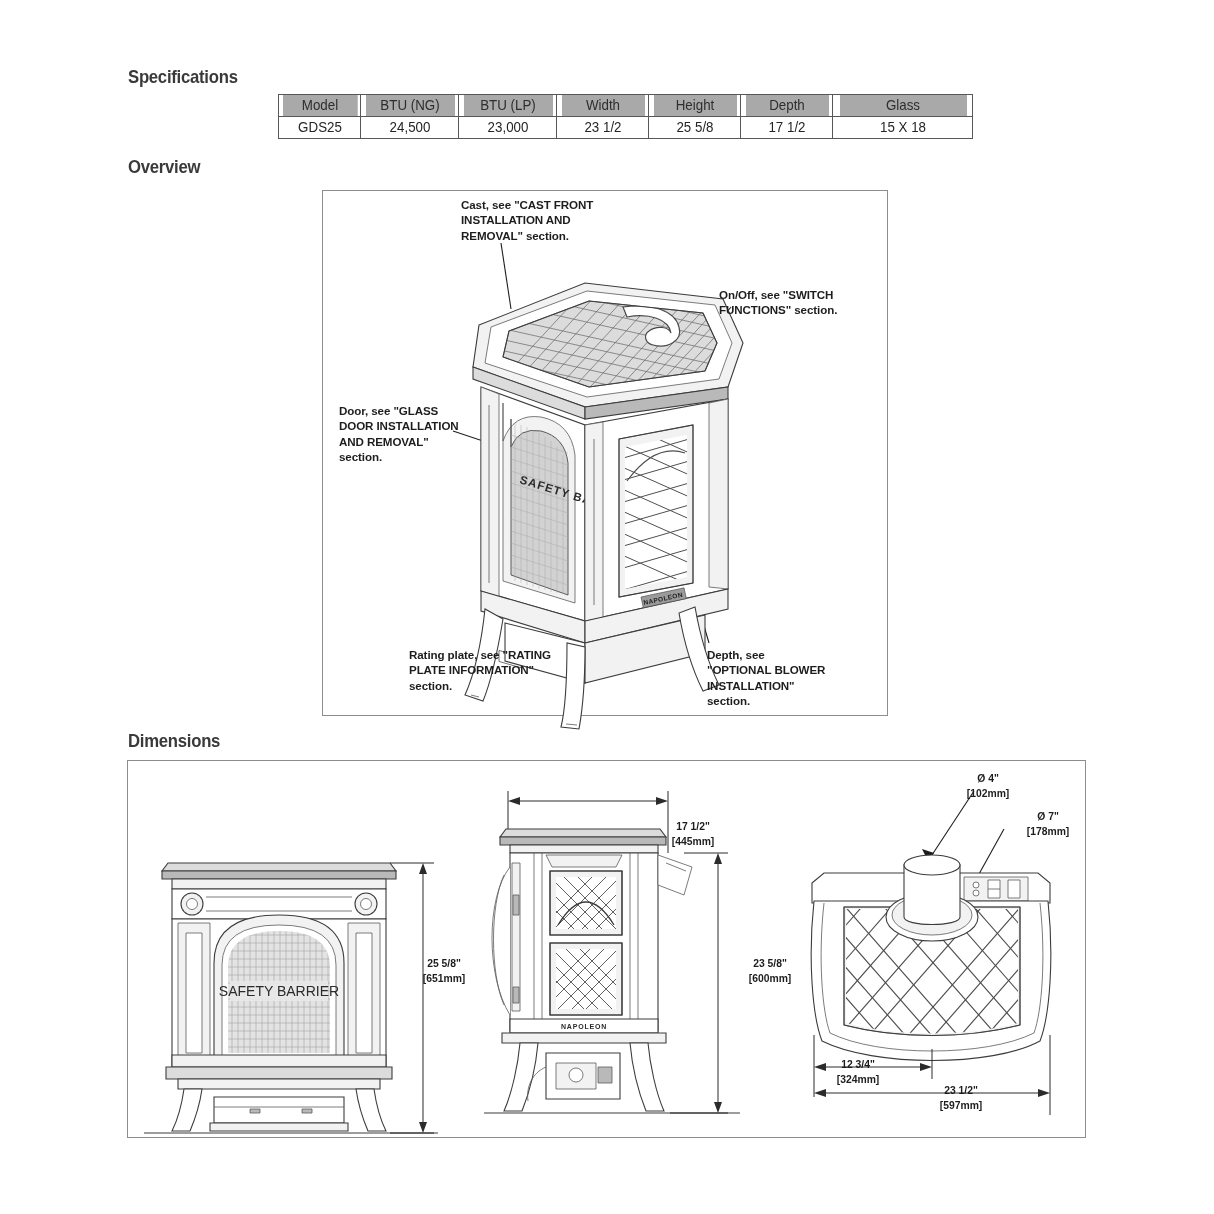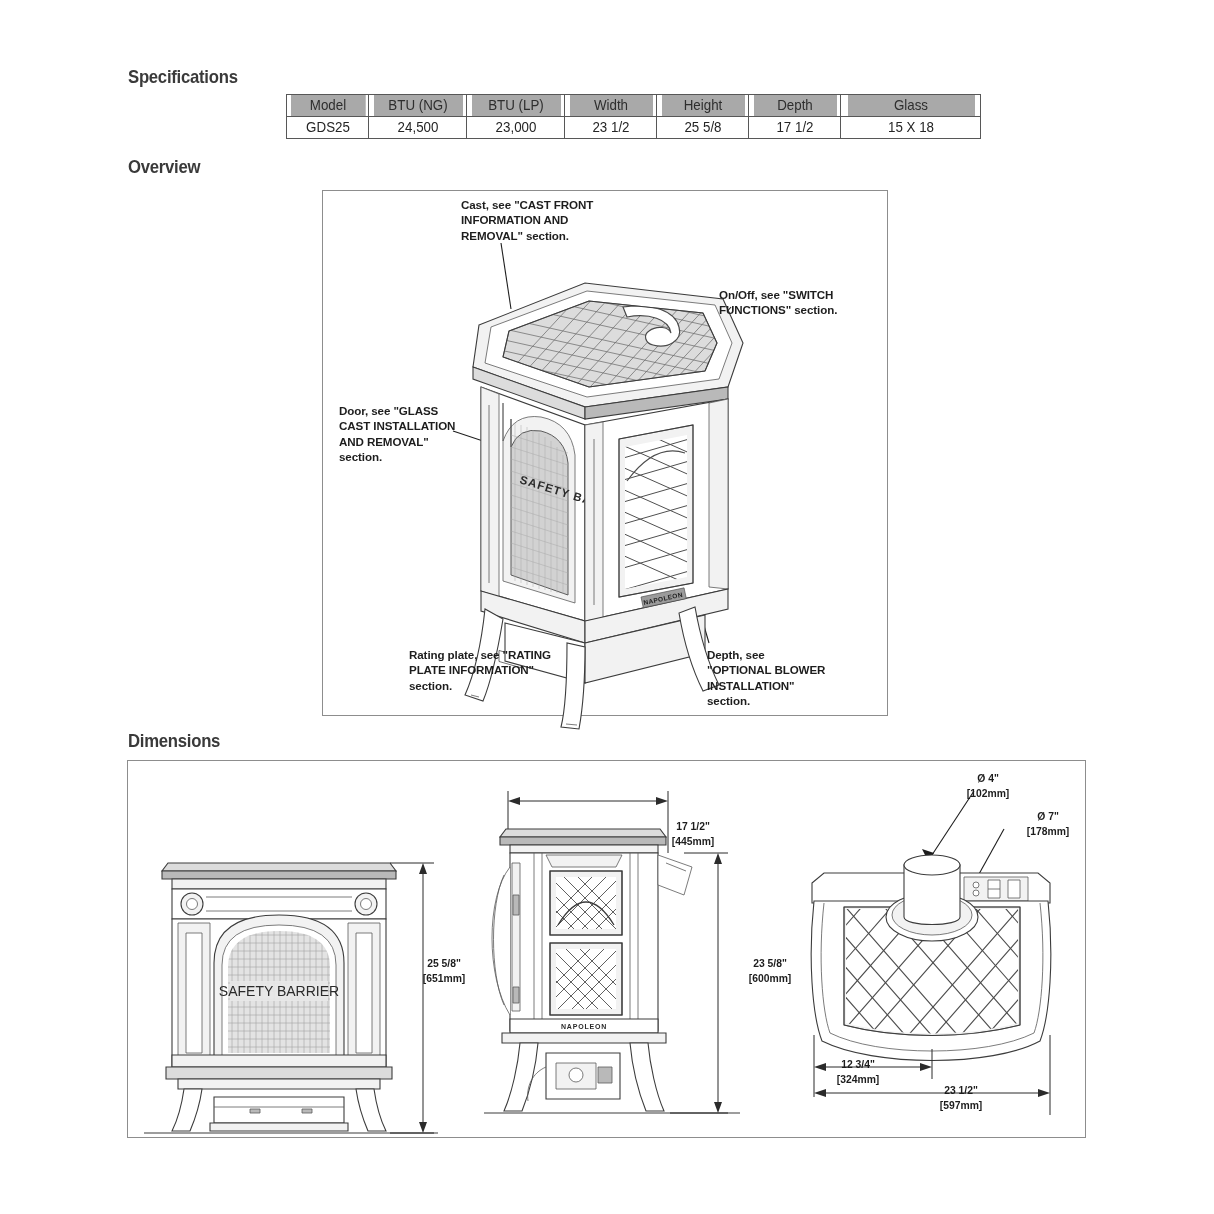--- a/index.html
+++ b/index.html
@@ -43,21 +43,21 @@
   .fill-lt{fill:#f2f2f2;}
   .fill-md{fill:#dcdcdc;}
   .fill-dk{fill:#b9b9b9;}
   .fill-w{fill:#ffffff;}
 </style>
 </head>
 <body>
 
 <div class="abs section-heading" style="left:128px;top:66px;">Specifications</div>
 
-<div class="abs" style="left:286px;top:94px;">
+<div class="abs" style="left:278px;top:94px;">
   <table class="spec-table" style="width:694px;">
     <colgroup>
       <col style="width:82px">
         <col style="width:98px">
         <col style="width:98px">
       <col style="width:92px">
         <col style="width:92px">
         <col style="width:92px">
         <col style="width:140px">
     </colgroup>
@@ -236,32 +236,32 @@
                                   C260 516 262 486 262 456 Z"></path>
       <path class="ln fill-w" d="M372 416 C378 450 388 478 396 494 L380 500
                                   C368 476 360 446 356 422 Z"></path>
       <path class="ln-thin" d="M148 504 L156 506"></path>
       <path class="ln-thin" d="M243 533 L254 534"></path>
     </g>
   </svg>
 
   <div class="abs callout" style="left:138px;top:6px;width:190px;">
     <div>Cast, see "CAST FRONT</div>
-    <div>INFORMATION AND</div>
+    <div>INSTALLATION AND</div>
     <div>REMOVAL" section.</div>
   </div>
 
   <div class="abs callout" style="left:396px;top:96px;width:160px;">
     <div>On/Off, see "SWITCH</div>
     <div>FUNCTIONS" section.</div>
   </div>
 
   <div class="abs callout" style="left:16px;top:212px;width:160px;">
     <div>Door, see "GLASS</div>
-    <div>CAST INSTALLATION</div>
+    <div>DOOR INSTALLATION</div>
     <div>AND REMOVAL"</div>
     <div>section.</div>
   </div>
 
   <div class="abs callout" style="left:86px;top:456px;width:200px;">
     <div>Rating plate, see "RATING</div>
     <div>PLATE INFORMATION"</div>
     <div>section.</div>
   </div>
 

